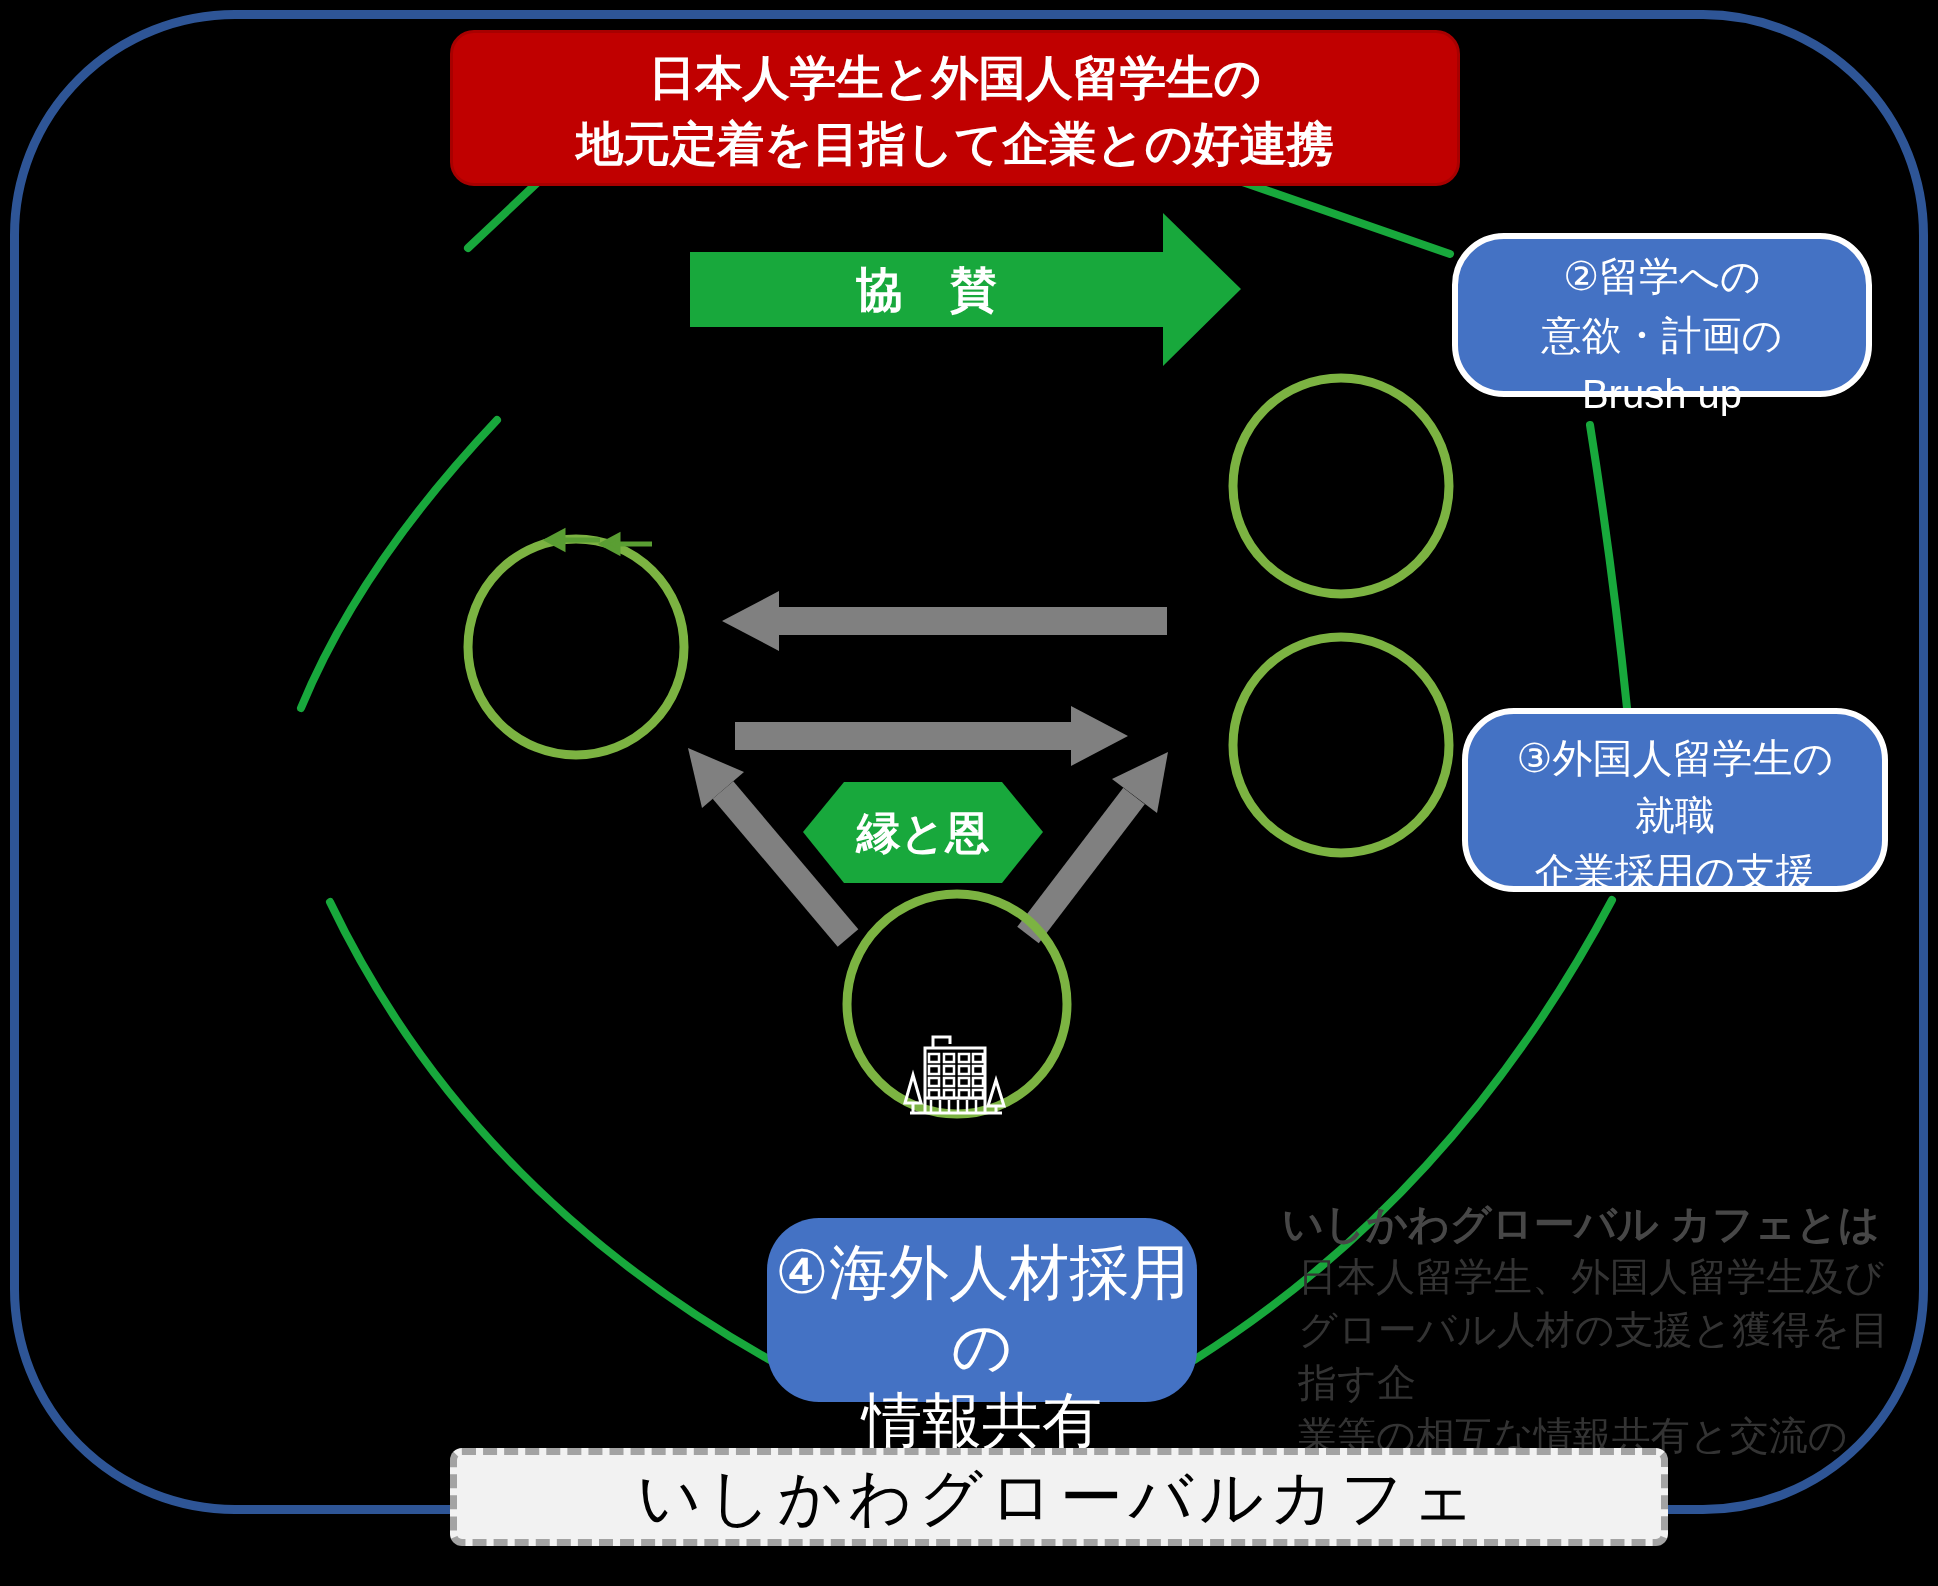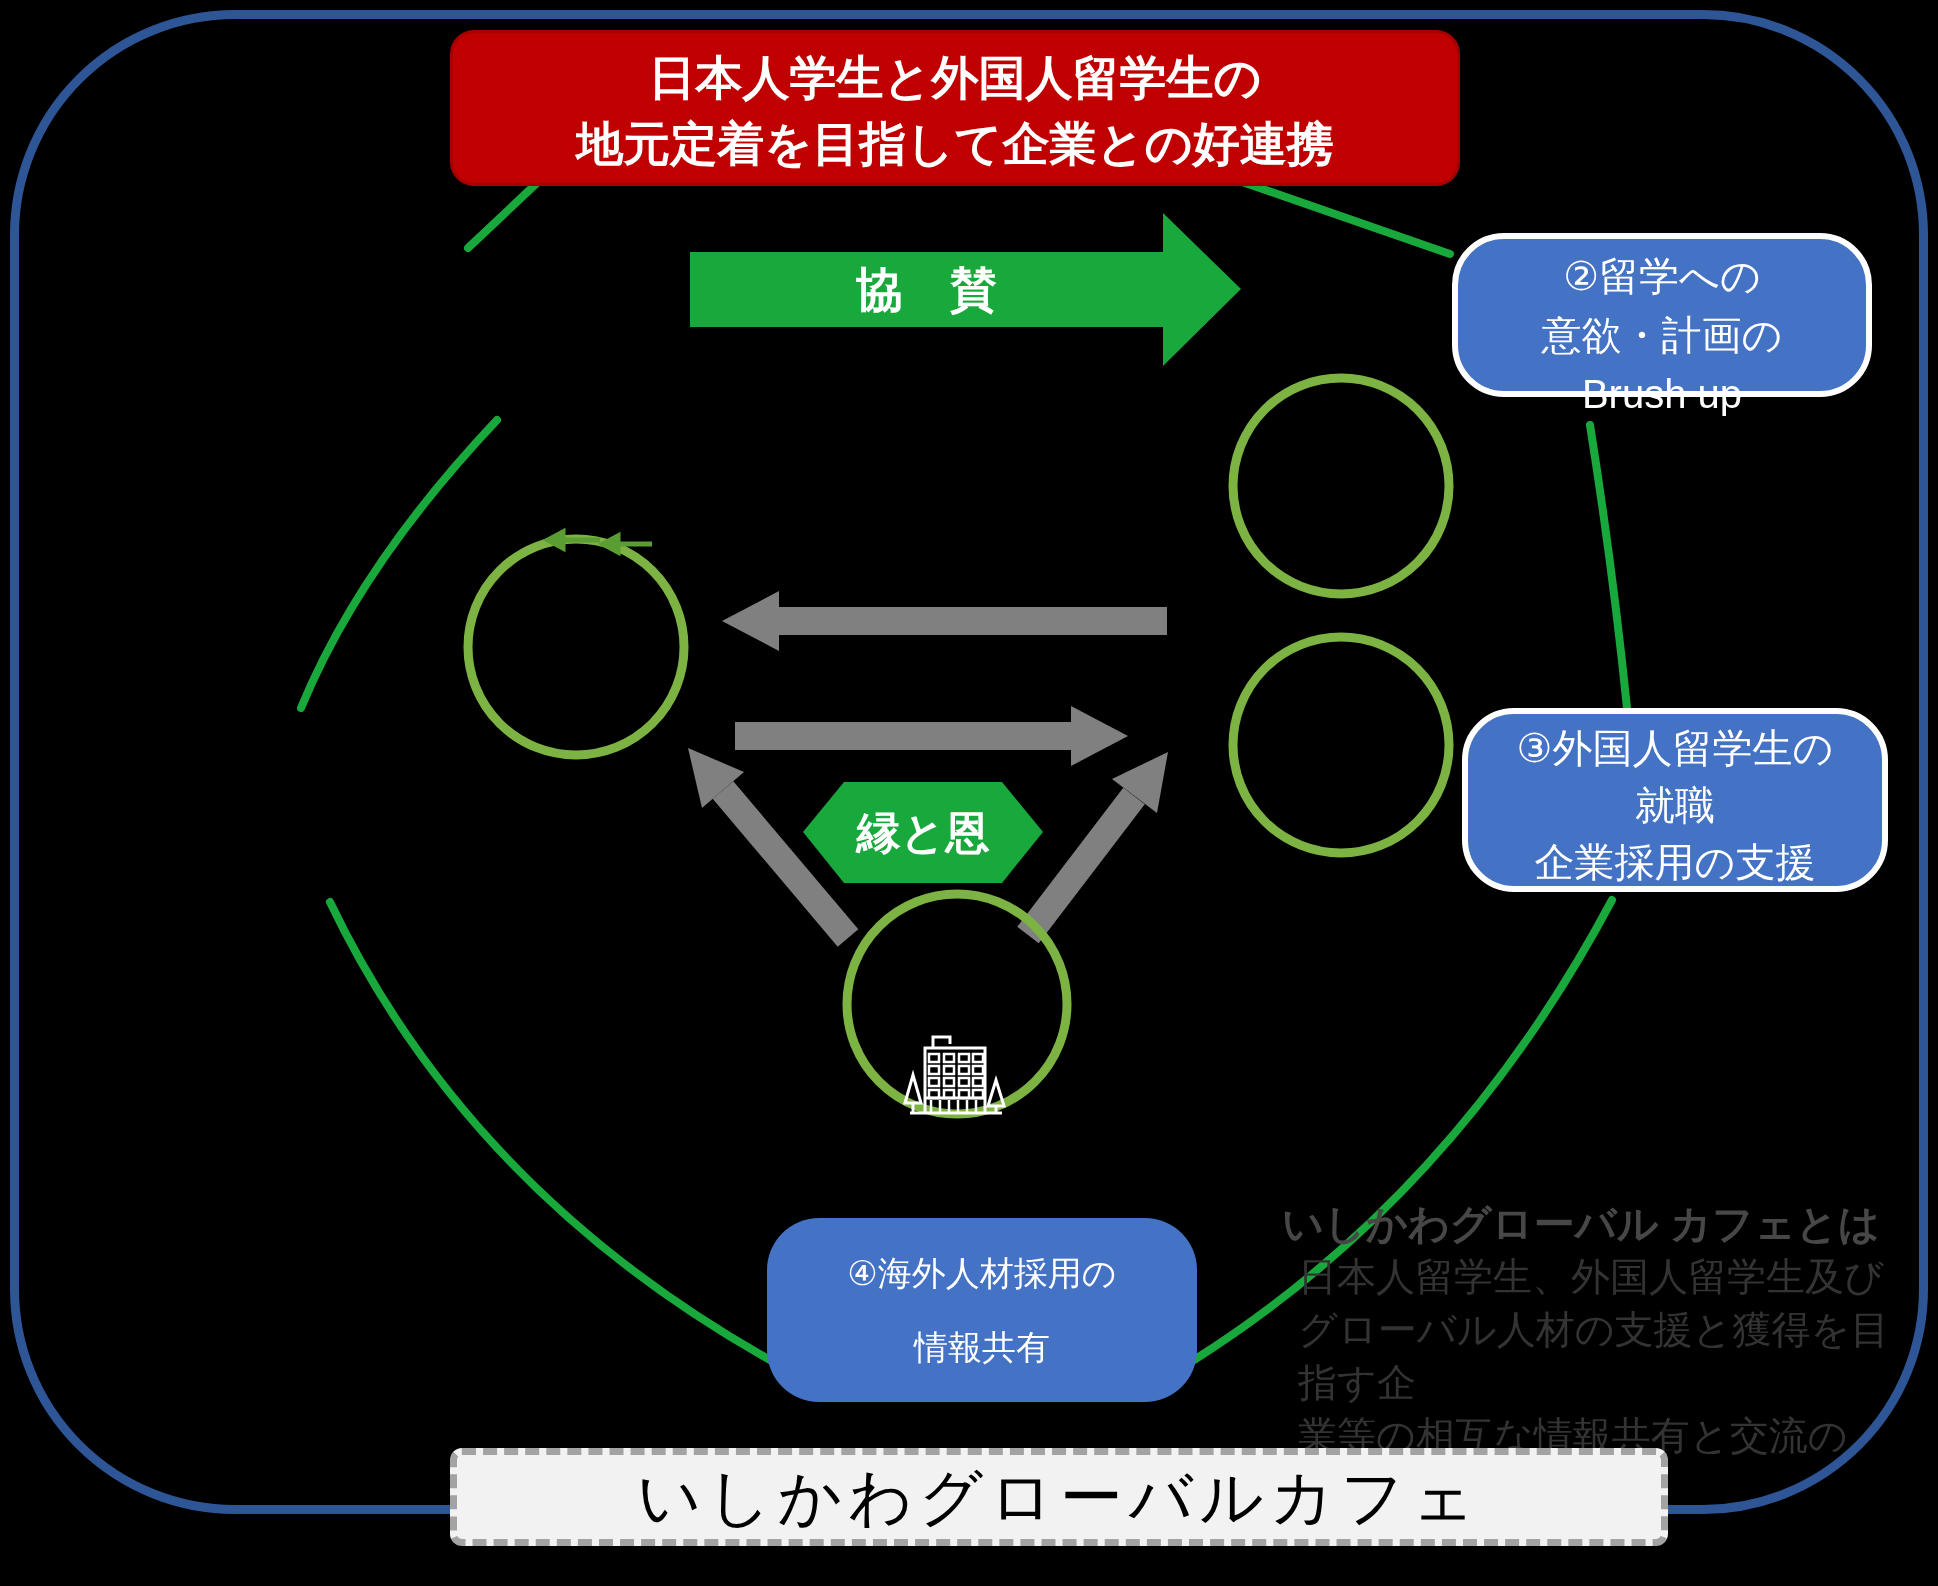--- a/index.html
+++ b/index.html
@@ -23,22 +23,22 @@
   }
   
   .bbox{
     position:absolute;background:#4472C4;border-radius:52px;z-index:4;
     color:#fff;text-align:center;box-sizing:border-box;
   }
   .bbox.bordered{border:6px solid #fff;}
   .bbox span{display:block;}
   #box1{left:145px;top:232px;width:423px;height:190px;font-size:43px;line-height:76px;padding-top:18px;}
   #box2{left:1452px;top:233px;width:420px;height:164px;font-size:40px;line-height:59px;padding-top:8px;}
-  #box3{left:1462px;top:708px;width:426px;height:184px;font-size:40px;line-height:57px;padding-top:6px;}
-  #box4{left:767px;top:1218px;width:430px;height:184px;font-size:34px;line-height:74px;padding-top:18px;}
+  #box3{left:1462px;top:708px;width:426px;height:184px;font-size:40px;line-height:57px;padding-top:16px;}
+  #box4{left:767px;top:1218px;width:430px;height:184px;font-size:60px;line-height:74px;padding-top:18px;}
   #box5{left:38px;top:705px;width:422px;height:200px;font-size:40px;line-height:62px;padding-top:6px;}
   
   .sponsor-label{
     position:absolute;left:690px;top:252px;width:473px;height:75px;z-index:5;
     color:#fff;font-weight:bold;font-size:47px;line-height:75px;text-align:center;
   }
   
   .hex-label{
     position:absolute;left:803px;top:782px;width:240px;height:101px;z-index:5;
     color:#fff;font-size:44px;line-height:101px;text-align:center;font-weight:bold;

